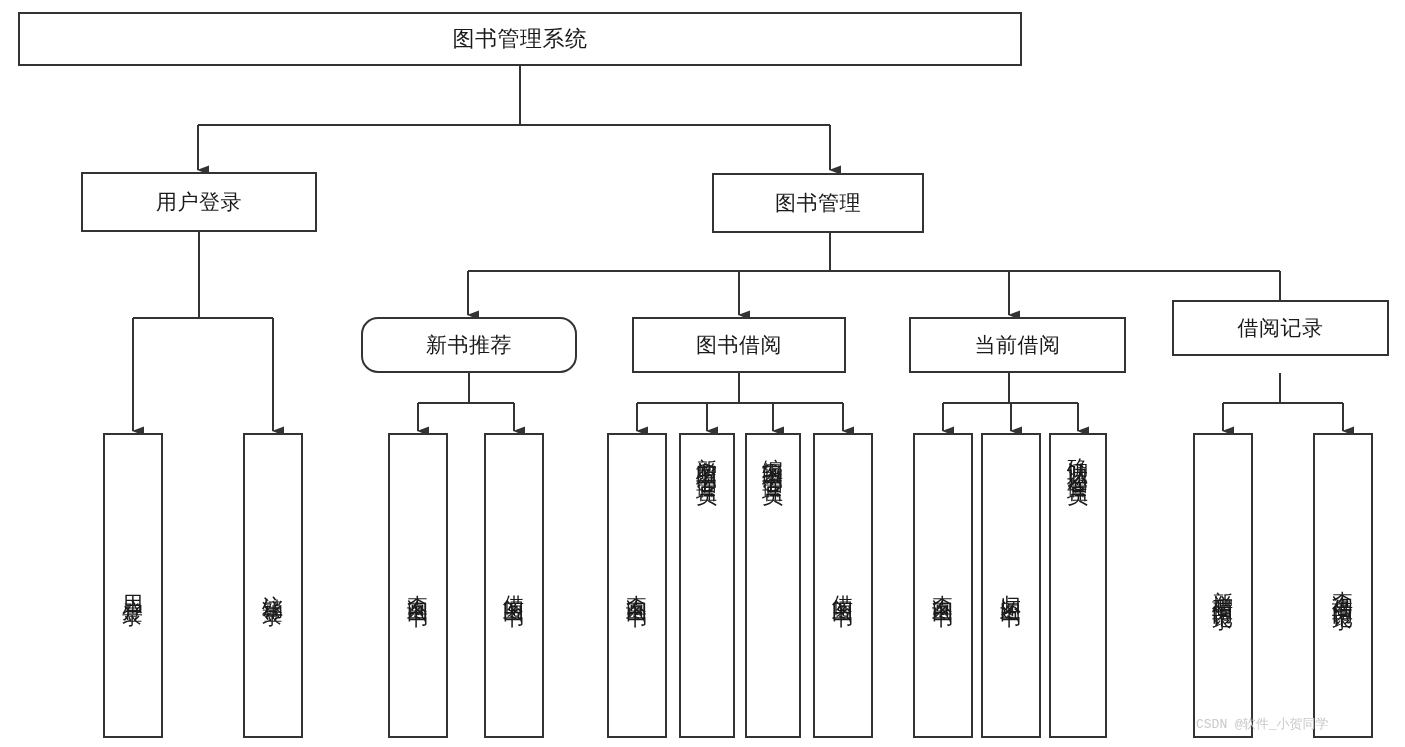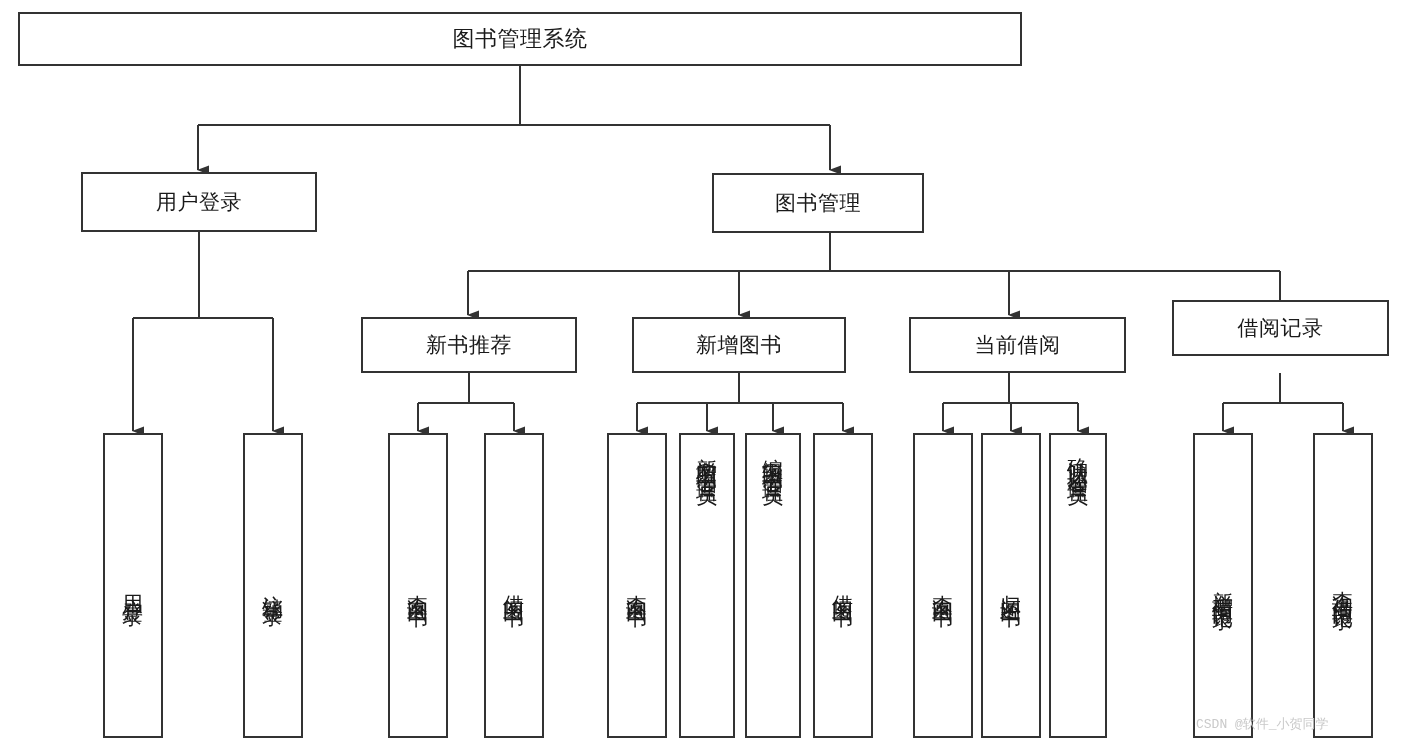--- a/index.html
+++ b/index.html
@@ -134,25 +134,25 @@
     <span class="node-label">图书管理系统</span>
   </div>
 
   <div class="node level1" id="n-l1-0" style="left: 81px; top: 172px; width: 236px; height: 60px;">
     <span class="node-label">用户登录</span>
   </div>
   <div class="node level1" id="n-l1-1" style="left: 712px; top: 173px; width: 212px; height: 60px;">
     <span class="node-label">图书管理</span>
   </div>
 
-  <div class="node level2" id="n-l2-0" style="left: 361px; top: 317px; width: 216px; height: 56px;">
+  <div class="node level2" id="n-l2-0" style="left: 361px; top: 317px; width: 216px; height: 56px; border-radius: 17px;">
     <span class="node-label">新书推荐</span>
   </div>
   <div class="node level2" id="n-l2-1" style="left: 632px; top: 317px; width: 214px; height: 56px;">
-    <span class="node-label">新增图书</span>
+    <span class="node-label">图书借阅</span>
   </div>
   <div class="node level2" id="n-l2-2" style="left: 901px; top: 317px; width: 217px; height: 56px; margin-left: 8px;">
     <span class="node-label">当前借阅</span>
   </div>
   <div class="node level2" id="n-l2-3" style="left: 1172px; top: 300px; width: 217px; height: 56px; align-items: center;">
     <span class="node-label">借阅记录</span>
   </div>
 
   <div class="node leaf" id="n-lf-0" style="left: 103px; top: 433px; width: 60px; height: 305px;">
     <div class="leaf-inner">

